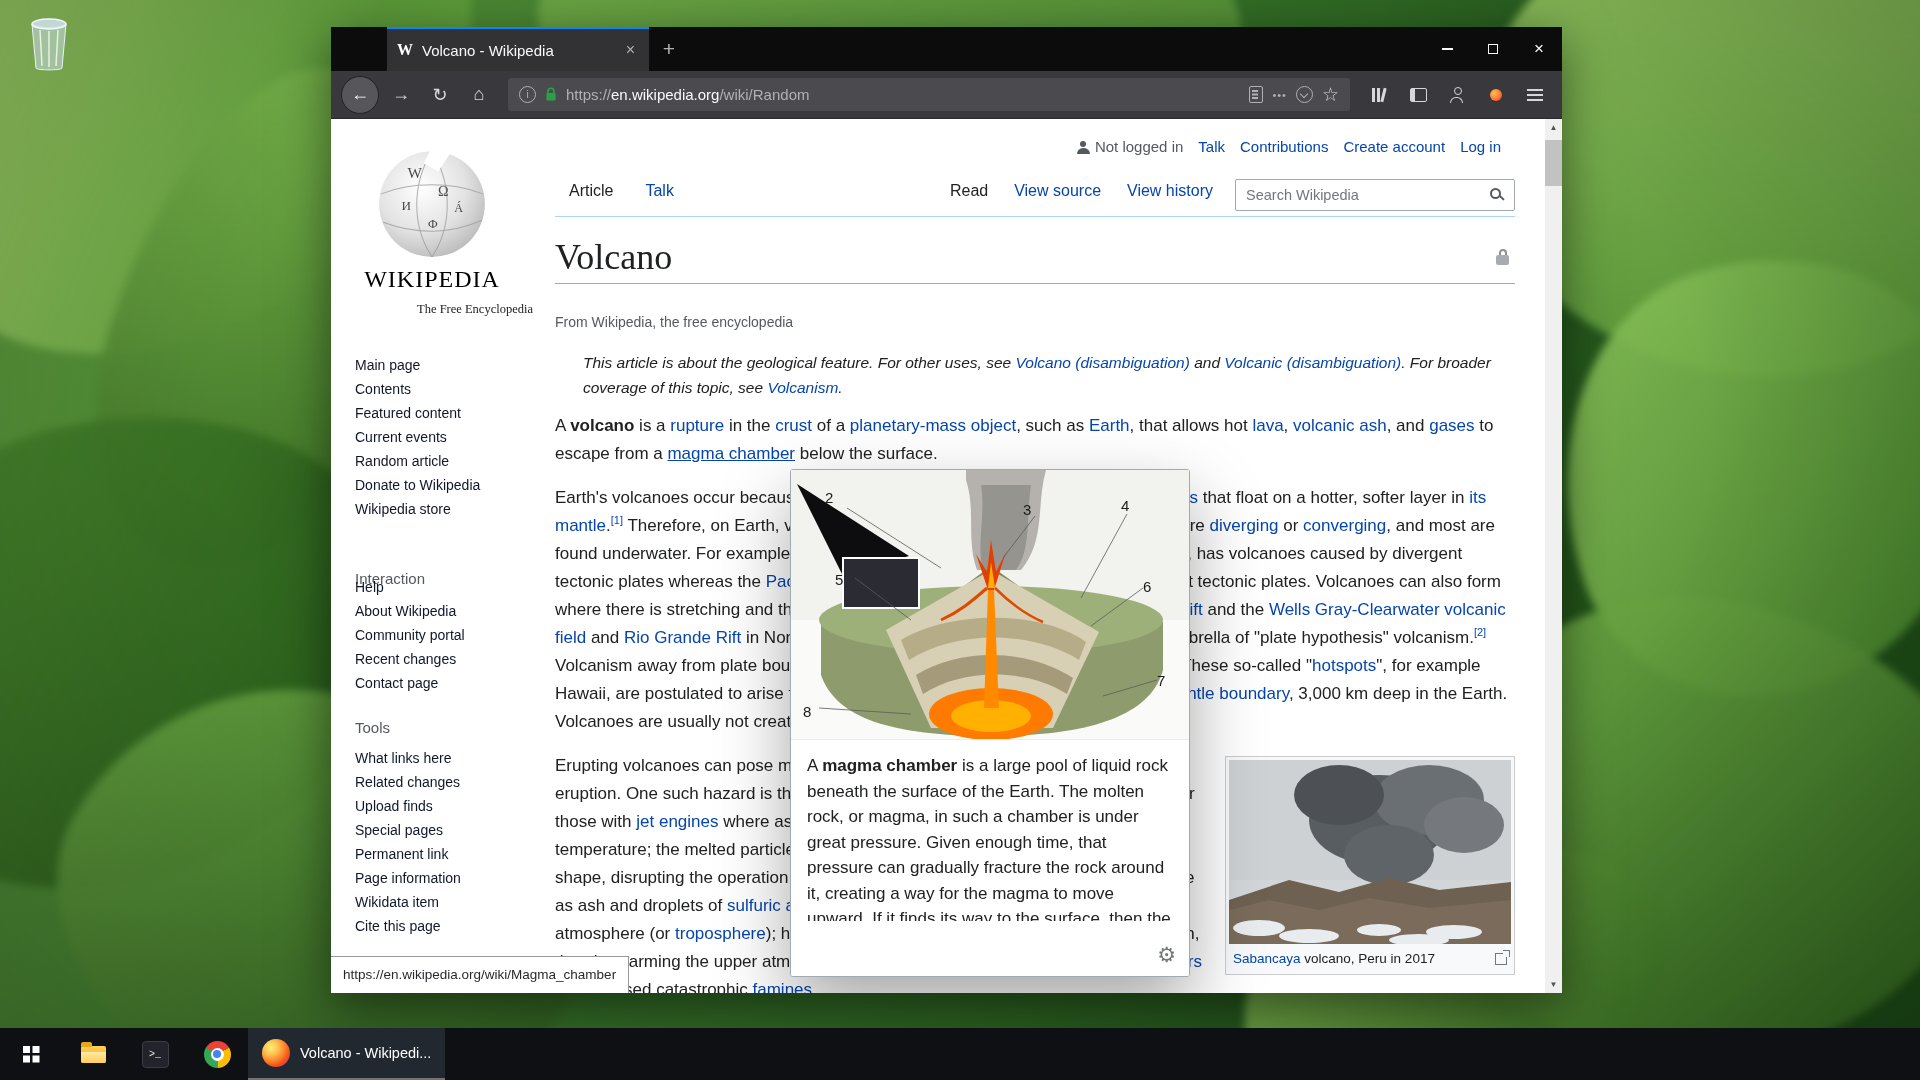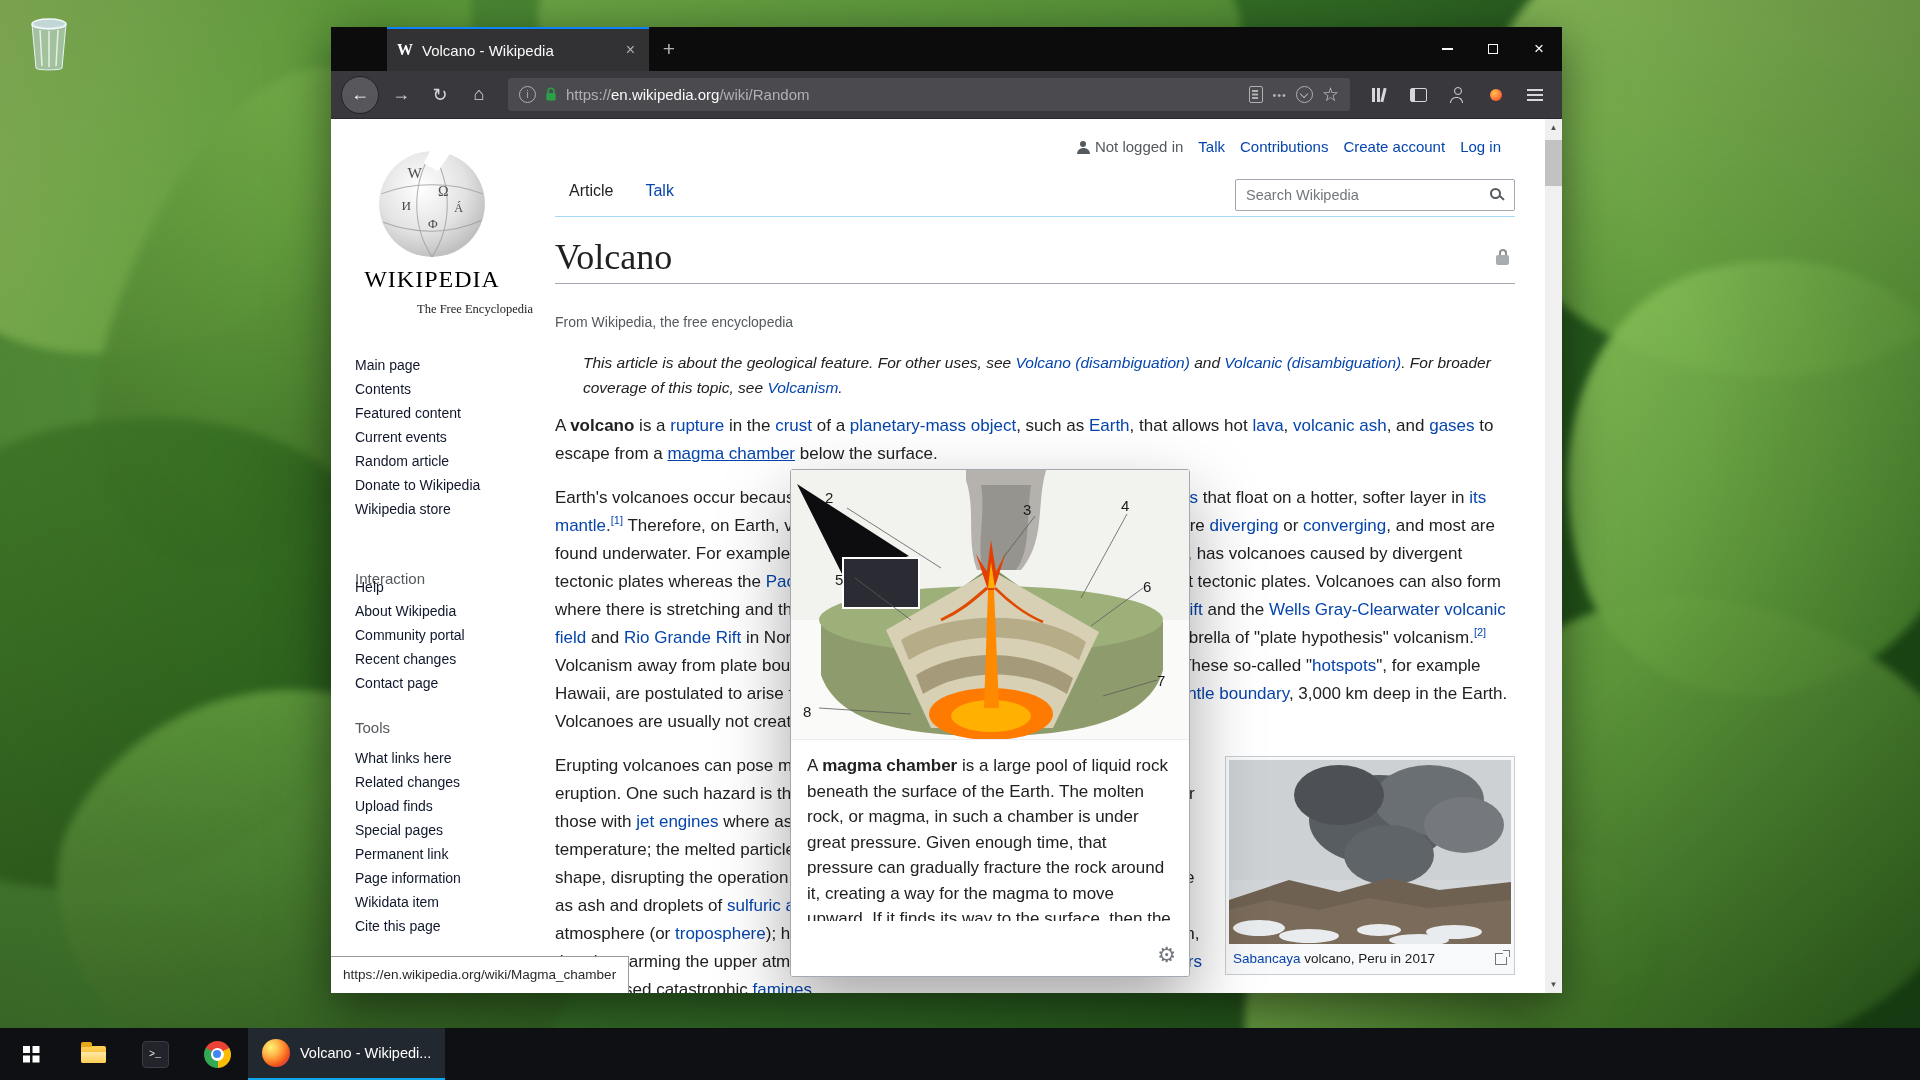--- a/index.html
+++ b/index.html
@@ -149,21 +149,21 @@
   .tb-btn{width:62px;display:flex;align-items:center;justify-content:center;}
   .win-logo{width:7.5px;height:7.5px;background:#fff;box-shadow:9.5px 0 0 #fff,0 9.5px 0 #fff,9.5px 9.5px 0 #fff;margin:-9px 9px 0 0;display:block;}
   .folder-ico{width:25px;height:17px;background:linear-gradient(#ffd157,#f3ab22);border-radius:2px;position:relative;display:block;}
   .folder-ico::before{content:"";position:absolute;left:0;top:-4px;width:11px;height:5px;background:#e8a81e;border-radius:2px 2px 0 0;}
   .folder-ico::after{content:"";position:absolute;left:0;bottom:0;width:25px;height:11px;background:linear-gradient(#ffe9a8,#ffce54);border-radius:0 0 2px 2px;}
   .console-ico{width:25px;height:25px;background:#23232b;border:1px solid #3c3c46;border-radius:4px;color:#e8e8e8;font-size:10px;display:flex;align-items:center;justify-content:center;font-family:"Liberation Mono",monospace;}
   .chrome-ico{width:27px;height:27px;border-radius:50%;background:conic-gradient(from -60deg,#ea4335 0deg 120deg,#fbbc05 120deg 240deg,#34a853 240deg 360deg);position:relative;display:block;}
   .chrome-ico::before{content:"";position:absolute;left:7px;top:7px;width:13px;height:13px;border-radius:50%;background:#fff;}
   .chrome-ico::after{content:"";position:absolute;left:9.5px;top:9.5px;width:8px;height:8px;border-radius:50%;background:#4285f4;}
   .ffx-ico{width:28px;height:28px;border-radius:50%;background:radial-gradient(circle at 32% 30%,#fff36e 0%,#ffbd4f 28%,#ff8a2d 48%,#f0531b 68%,#d6356a 86%,#951f87 100%);display:block;flex:0 0 auto;}
-  .task-open{display:flex;align-items:center;gap:10px;padding:0 14px;max-width:205px;background:rgba(130,170,200,.16);border-bottom:2px solid #0ea5e9;color:#fff;font-size:14.5px;box-sizing:border-box;}
+  .task-open{display:flex;align-items:center;gap:10px;padding:0 14px;max-width:205px;background:rgba(130,170,200,.16);border-bottom:2px solid #737373;color:#fff;font-size:14.5px;box-sizing:border-box;}
   .task-open .task-label{white-space:nowrap;overflow:hidden;}
   .tray{margin-left:auto;display:flex;align-items:center;gap:17px;padding:0 16px;color:#fff;}
   .clock{text-align:center;font-size:13.5px;line-height:17px;color:#fff;}
 
   .flexcenter{display:flex;align-items:center;justify-content:center;}
 </style>
 </head>
 <body>
 
 <div>
@@ -321,20 +321,25 @@
           <div class="sb-h h-other">In other projects</div>
         </div>
 
         <div class="main">
           <div class="mw-head">
             <div class="ns-tabs">
                 <a class="item-0" href="#">Article</a>
                 <a class="item-1" href="#">Talk</a>
               </div>
             <div class="head-spacer"></div>
+            <div class="view-tabs">
+                <a class="item-0" href="#">Read</a>
+                <a class="item-1" href="#">View source</a>
+                <a class="item-2" href="#">View history</a>
+              </div>
             <div class="search-box">
               <input type="text" placeholder="Search Wikipedia" style="">
               <span class="mag-ico"></span>
             </div>
           </div>
 
           <h1 class="fh">
             <span>Volcano</span>
             <span class="plock"></span>
           </h1>

